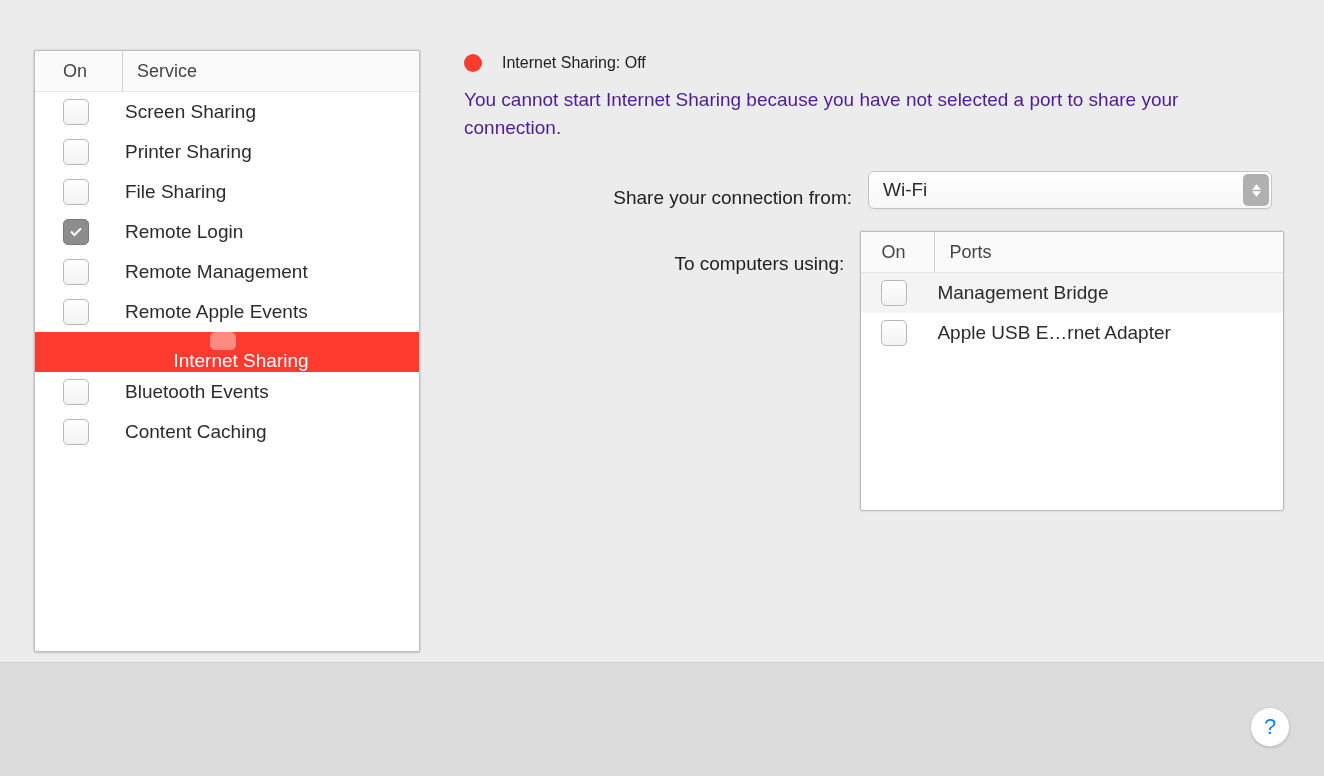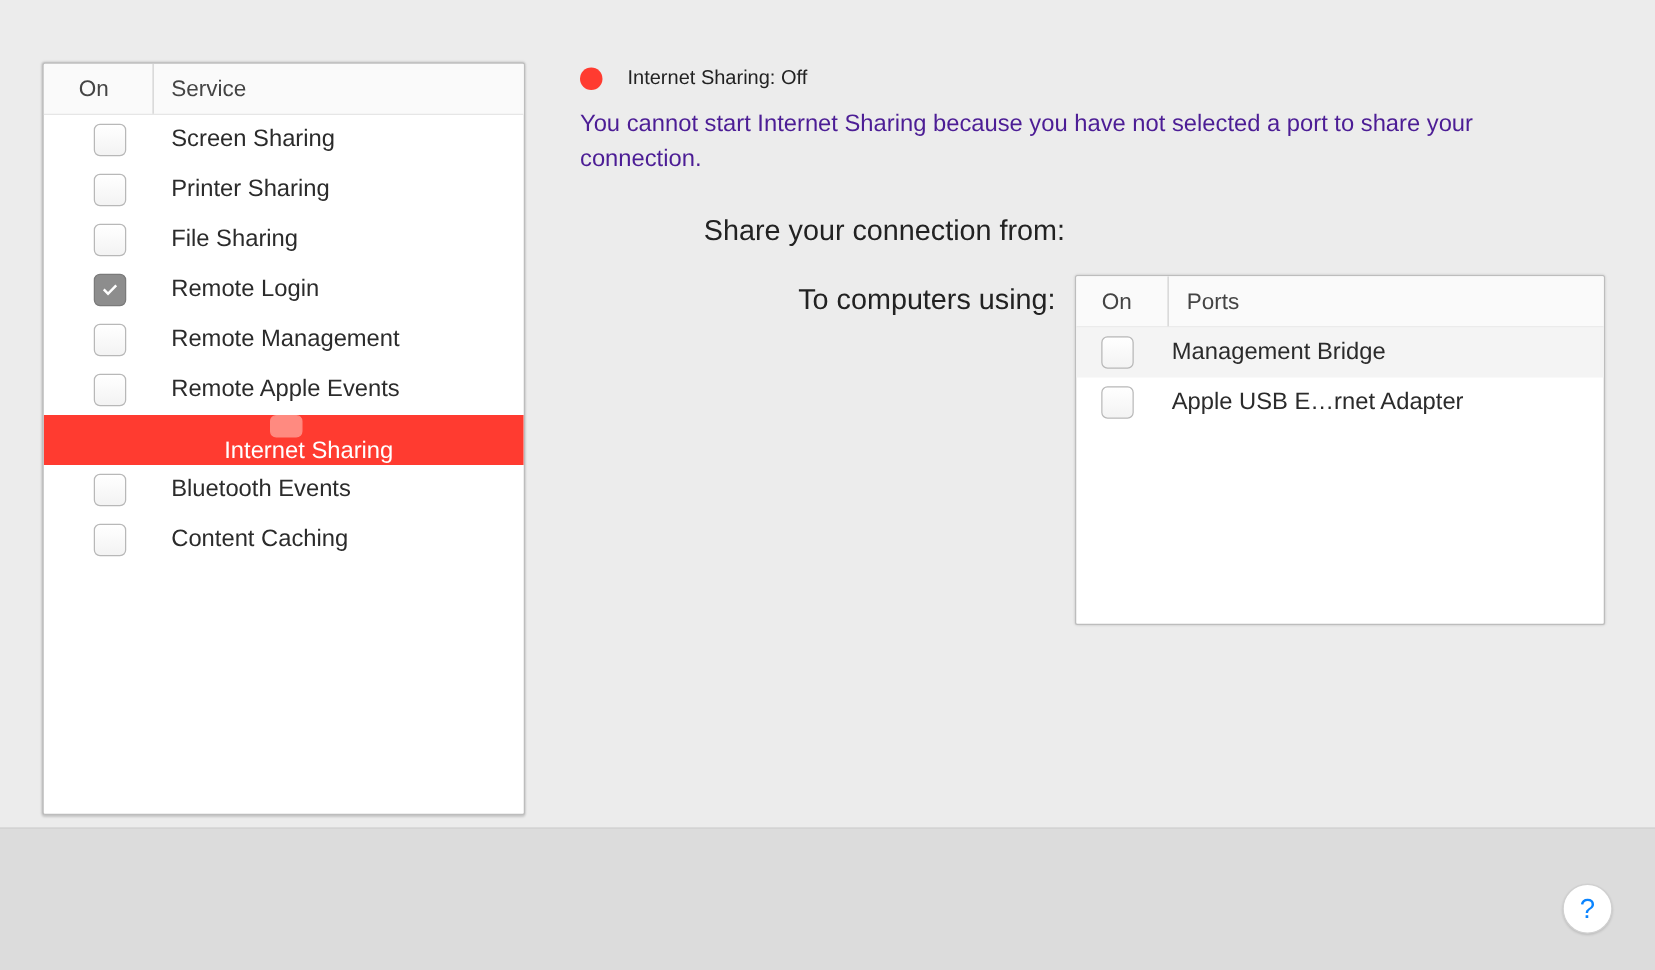--- a/index.html
+++ b/index.html
@@ -63,21 +63,21 @@
     height:100%;
     display:flex;align-items:center;
     box-sizing:border-box;
   }
   .svc-header .col-svc{
     padding-left:14px;
   }
   .svc-row{
     display:flex;align-items:center;
     height:40px;
-    padding-left:40px;
+    padding-left:28px;
     cursor:default;
   }
   .svc-row.selected{
     background:var(--selected);
     color:var(--selected-text);
     flex-direction:column;
   }
   .cb{
     width:24px;height:24px;
     border:1px solid #b8b8b8;
@@ -118,22 +118,23 @@
     max-width:760px;
   }
   .form-row{
     display:flex;align-items:center;
     margin-bottom:22px;
   }
   .form-label{
     width:388px;
     text-align:right;
     padding-right:16px;
-    font-size:23px;
+    font-size:19px;
     color:#222;
+    margin-top:16px;
   }
   .select-wrap{
     position:relative;
     width:388px;
     height:36px;
     border:1px solid #c4c4c4;
     border-radius:6px;
     background:linear-gradient(#ffffff,#f7f7f7);
     display:flex;align-items:center;
     padding-left:14px;
@@ -243,20 +244,31 @@
   <div class="right-col">
 
     <div class="status-line">
       <div class="status-dot" style="background: rgb(255, 59, 48);"></div>
       <div class="status-text">Internet Sharing: Off</div>
     </div>
     <div class="status-desc">You cannot start Internet Sharing because you have not selected a port to share your connection.</div>
 
     <div class="form-row">
       <div class="form-label">Share your connection from:</div>
+      <div class="select-wrap">
+        <span>Wi-Fi</span>
+        <div class="sel-arrow">
+          <svg viewBox="0 0 10 6">
+              <path d="M5 0 L10 6 L0 6 Z"></path>
+            </svg>
+          <svg viewBox="0 0 10 6">
+              <path d="M0 0 L10 0 L5 6 Z"></path>
+            </svg>
+        </div>
+      </div>
     </div>
 
     <div class="form-row" style="align-items:flex-start;">
       <div class="form-label" style="padding-top:6px;">To computers using:</div>
       <div class="ports-panel">
         <div class="ports-header">
           <div class="col-on">On</div>
           <div class="col-p">Ports</div>
         </div>
         <div id="port-rows">

